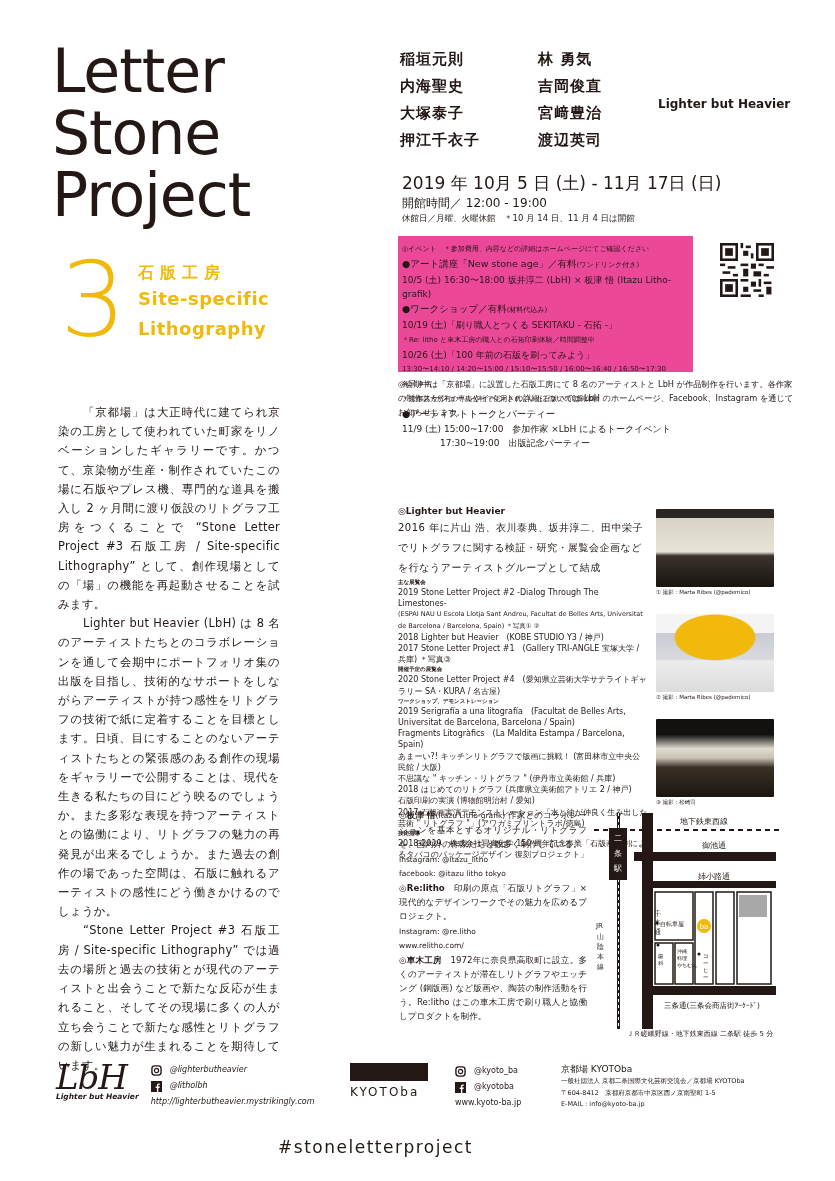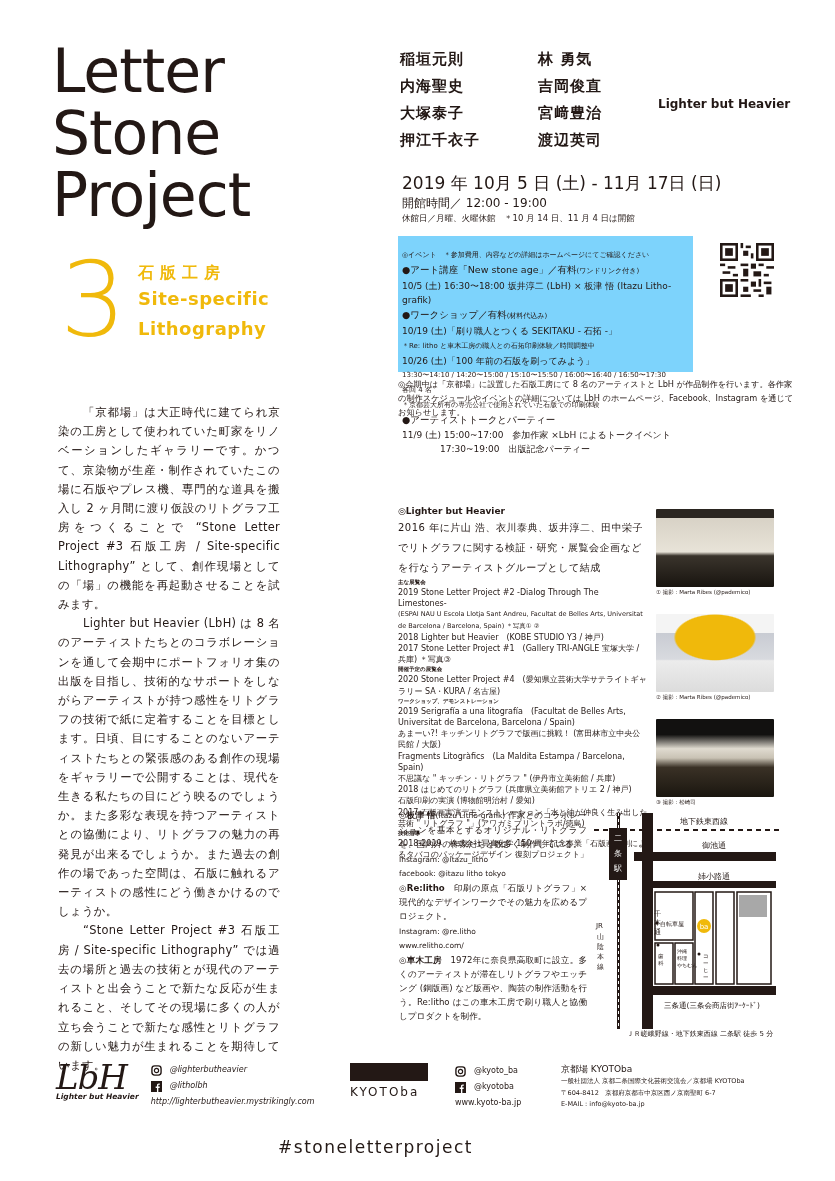--- a/index.html
+++ b/index.html
@@ -10,21 +10,21 @@
   .sub { left: 138px; top: 262px; color: #f0b90b; font-weight: bold; }
   .sub .jp { font-size: 16px; letter-spacing: 6px; line-height: 22px; }
   .sub .en { font-size: 18px; line-height: 30px; letter-spacing: 0.5px; }
   .essay { left: 58px; top: 403px; width: 222px; font-size: 11.4px; line-height: 19.2px; text-align: justify; color: #231815; letter-spacing: 0.3px; }
   .essay p { text-indent: 2.2em; }
   .artists { left: 400px; top: 48px; display: grid; grid-template-columns: 138px 120px; row-gap: 5px; font-size: 15px; font-weight: bold; line-height: 22px; letter-spacing: 1px; }
   .lbh-name { left: 658px; top: 97px; font-size: 12px; font-weight: bold; }
   .dates { left: 402px; top: 172px; font-size: 17px; line-height: 22px; }
   .hours { left: 402px; top: 194px; font-size: 12px; line-height: 18px; }
   .closed { left: 402px; top: 211px; font-size: 8.5px; line-height: 14px; }
-  .events { left: 398px; top: 236px; width: 295px; height: 136px; background: #7dd3fc; padding: 12px 4px; font-size: 9px; line-height: 14.8px; }
+  .events { left: 398px; top: 236px; width: 295px; height: 136px; background: #ec4899; padding: 6px 4px; font-size: 9px; line-height: 14.8px; }
   .events .s { font-size: 7px; }
   .events .b { font-size: 9.5px; }
   .qr { left: 720px; top: 243px; width: 54px; height: 54px; }
   .note { left: 398px; top: 377px; width: 400px; font-size: 8.2px; line-height: 14px; }
   .lbh-bio { left: 398px; top: 505px; width: 250px; font-size: 8px; line-height: 11.2px; }
   .lbh-bio .h { font-weight: bold; font-size: 9px; line-height: 13px; }
   .lbh-bio .lead { font-size: 10px; line-height: 20px; letter-spacing: 0.5px; }
   .lbh-bio .cat { font-size: 5.5px; font-weight: bold; line-height: 9px; }
   .lbh-bio .sm { font-size: 6.5px; }
   .photos { left: 656px; top: 509px; width: 120px; }
@@ -147,22 +147,22 @@
   <div class="lead">2016 年に片山 浩、衣川泰典、坂井淳二、田中栄子でリトグラフに関する検証・研究・展覧会企画などを行なうアーティストグループとして結成</div>
   <div class="cat">主な展覧会</div>
   <div>2019 Stone Letter Project #2 -Dialog Through The Limestones-</div>
   <div class="sm">(ESPAI NAU U  Escola Llotja Sant Andreu, Facultat de Belles Arts, Universitat de Barcelona / Barcelona, Spain) ＊写真① ②</div>
   <div>2018  Lighter but Heavier　(KOBE STUDIO Y3 / 神戸)</div>
   <div>2017  Stone Letter Project #1　(Gallery TRI-ANGLE 宝塚大学 / 兵庫) ＊写真③</div>
   <div class="cat">開催予定の展覧会</div>
   <div>2020  Stone Letter Project #4　(愛知県立芸術大学サテライトギャラリー SA・KURA / 名古屋)</div>
   <div class="cat">ワークショップ、デモンストレーション</div>
   <div>2019  Serigrafía a una litografía　(Facultat de Belles Arts, Universitat de Barcelona, Barcelona / Spain)</div>
+  <div>Fragments Litogràfics　(La Maldita Estampa / Barcelona, Spain)</div>
   <div>あまーい?! キッチンリトグラフで版画に挑戦！ (富田林市立中央公民館 / 大阪)</div>
-  <div>Fragments Litogràfics　(La Maldita Estampa / Barcelona, Spain)</div>
   <div>不思議な " キッチン・リトグラフ " (伊丹市立美術館 / 兵庫)</div>
   <div>2018  はじめてのリトグラフ (兵庫県立美術館アトリエ 2 / 神戸)</div>
   <div>石版印刷の実演 (博物館明治村 / 愛知)</div>
   <div>2017  石版画実演デモンストレーション「水と油が仲良く生み出した芸術 " リトグラフ "」(アワガミプリントラボ/徳島)</div>
   <div class="cat">技術指導</div>
   <div>2018-2019　株式会社写真化学 150 周年記念事業「石版画印刷によるタバコのパッケージデザイン 復刻プロジェクト」</div>
 </div>
 
 <div class="abs photos">
   <div class="photo" style="background: linear-gradient(#2a2520 0%, #2a2520 12%, #d8d2c6 12%, #e8e3d8 55%, #3a342c 60%, #18140f 100%);"></div>
@@ -293,17 +293,17 @@
         <path d="M8 12V7.5h1.4l.2-1.6H8V5c0-.5.1-.8.8-.8h.8V2.8H8.5c-1.3 0-2 .8-2 2.1v1H5.1v1.6h1.4V12z" fill="#fff"></path>
       </svg>
       <span>@kyotoba</span>
     </div>
   <div>www.kyoto-ba.jp</div>
 </div>
 
 <div class="abs kb-info">
   <div class="h">京都場 KYOTOba</div>
   <div>一般社団法人 京都二条国際文化芸術交流会／京都場 KYOTOba</div>
-  <div>〒604-8412　京都府京都市中京区西ノ京南聖町 6-7</div>
+  <div>〒604-8412　京都府京都市中京区西ノ京南聖町 1-5</div>
   <div>E-MAIL : info@kyoto-ba.jp</div>
 </div>
 
 <div class="abs hashtag">#stoneletterproject</div>
 
 </body></html>

